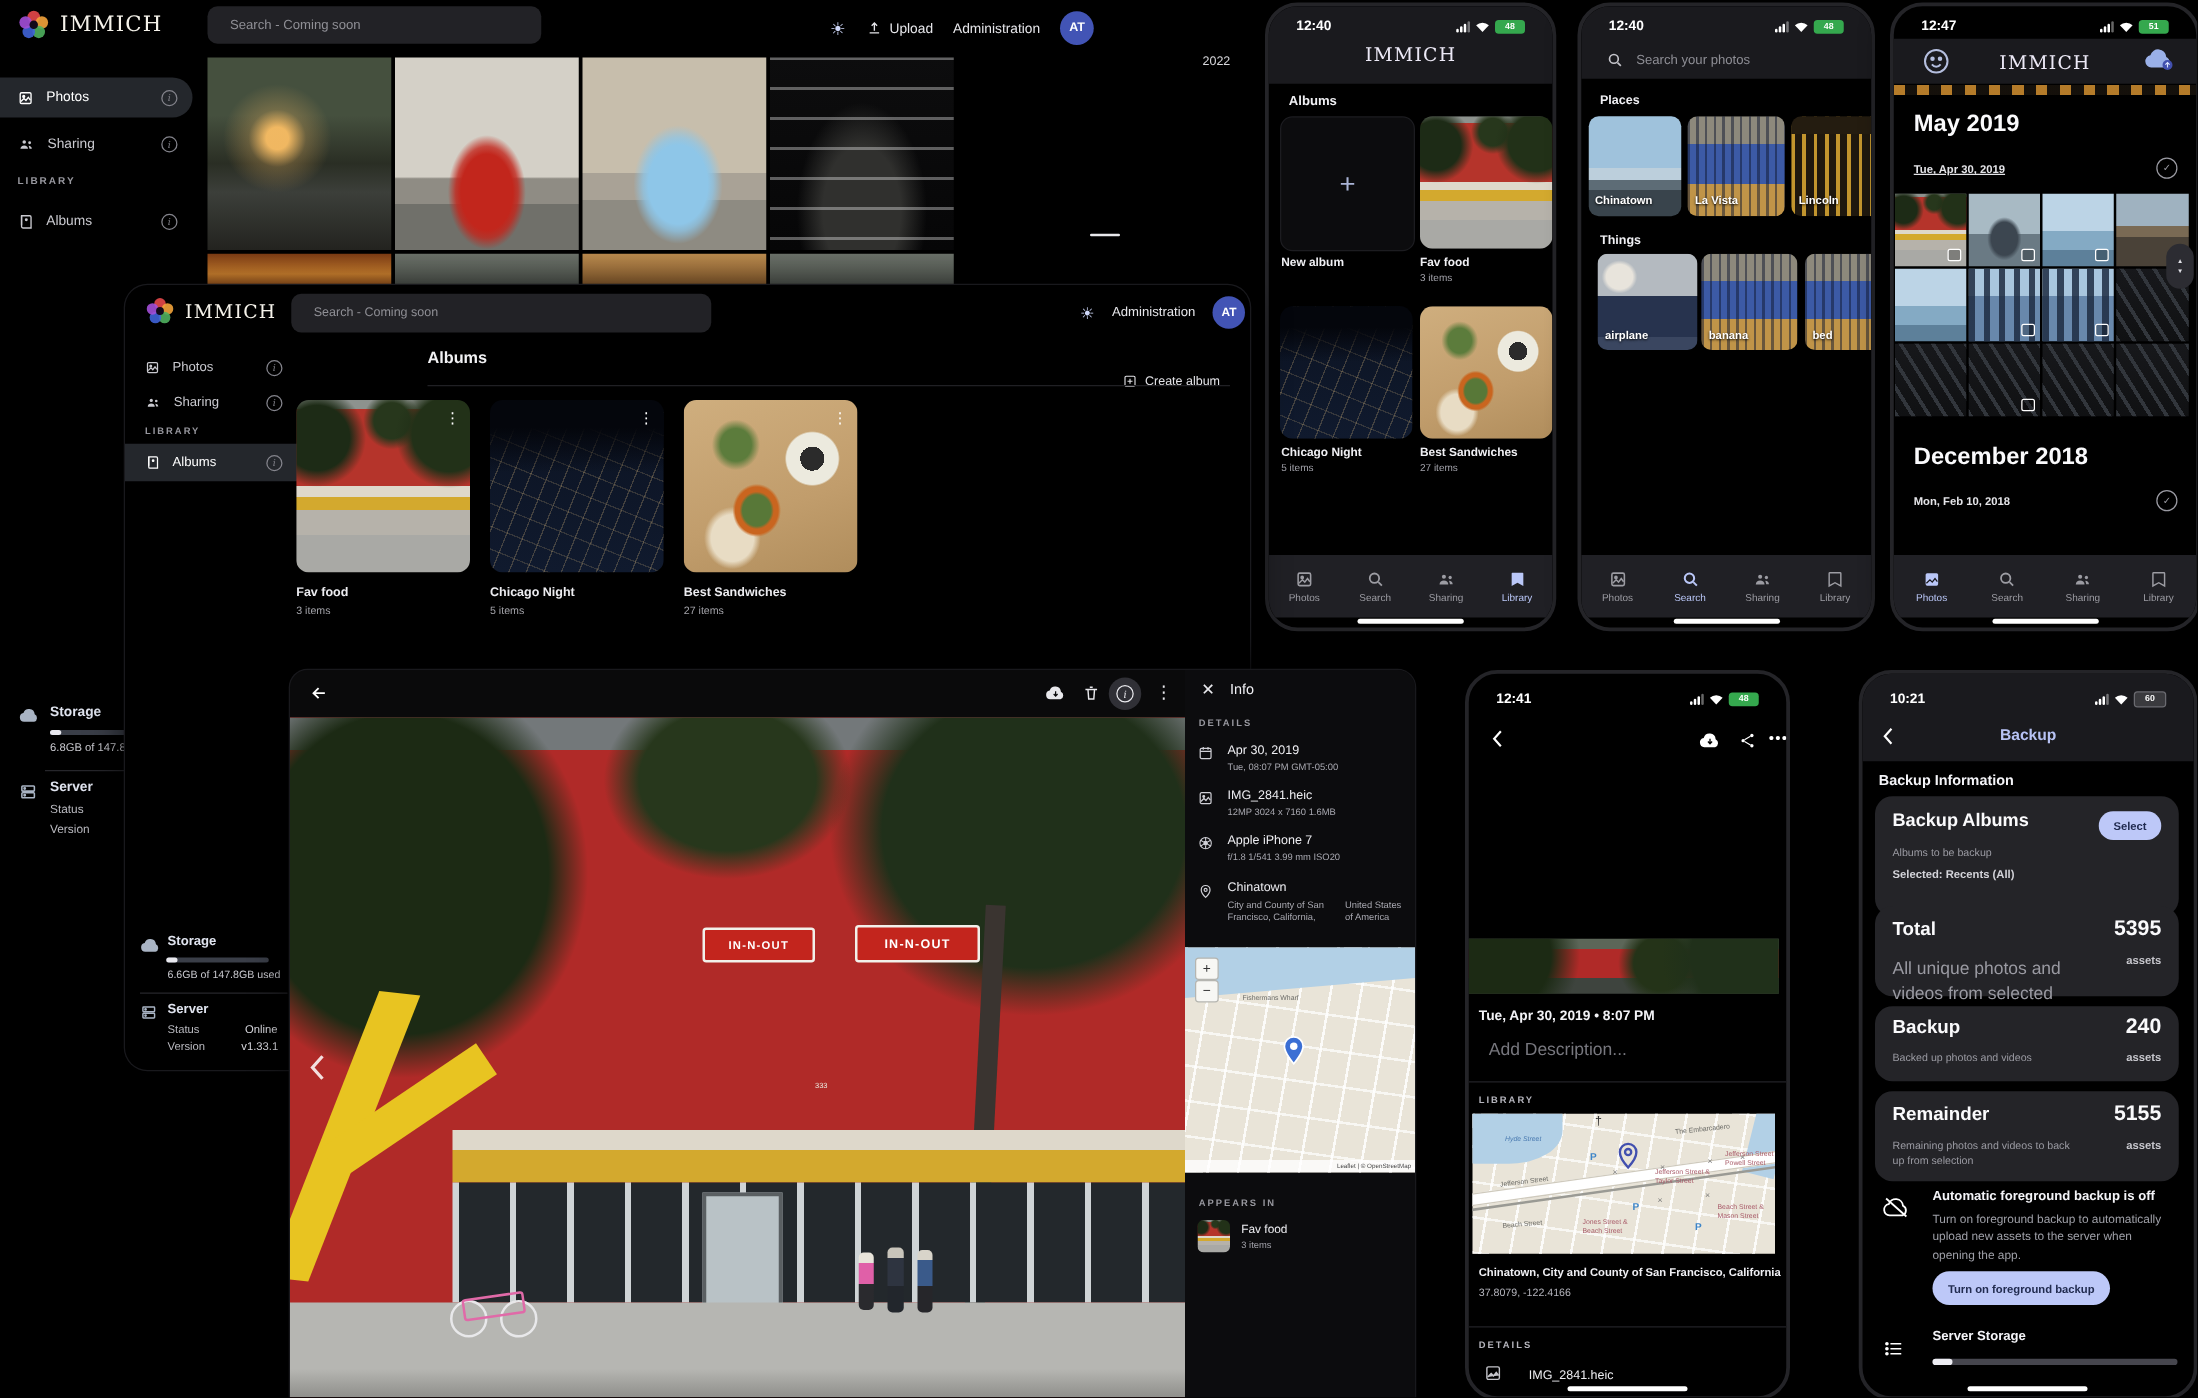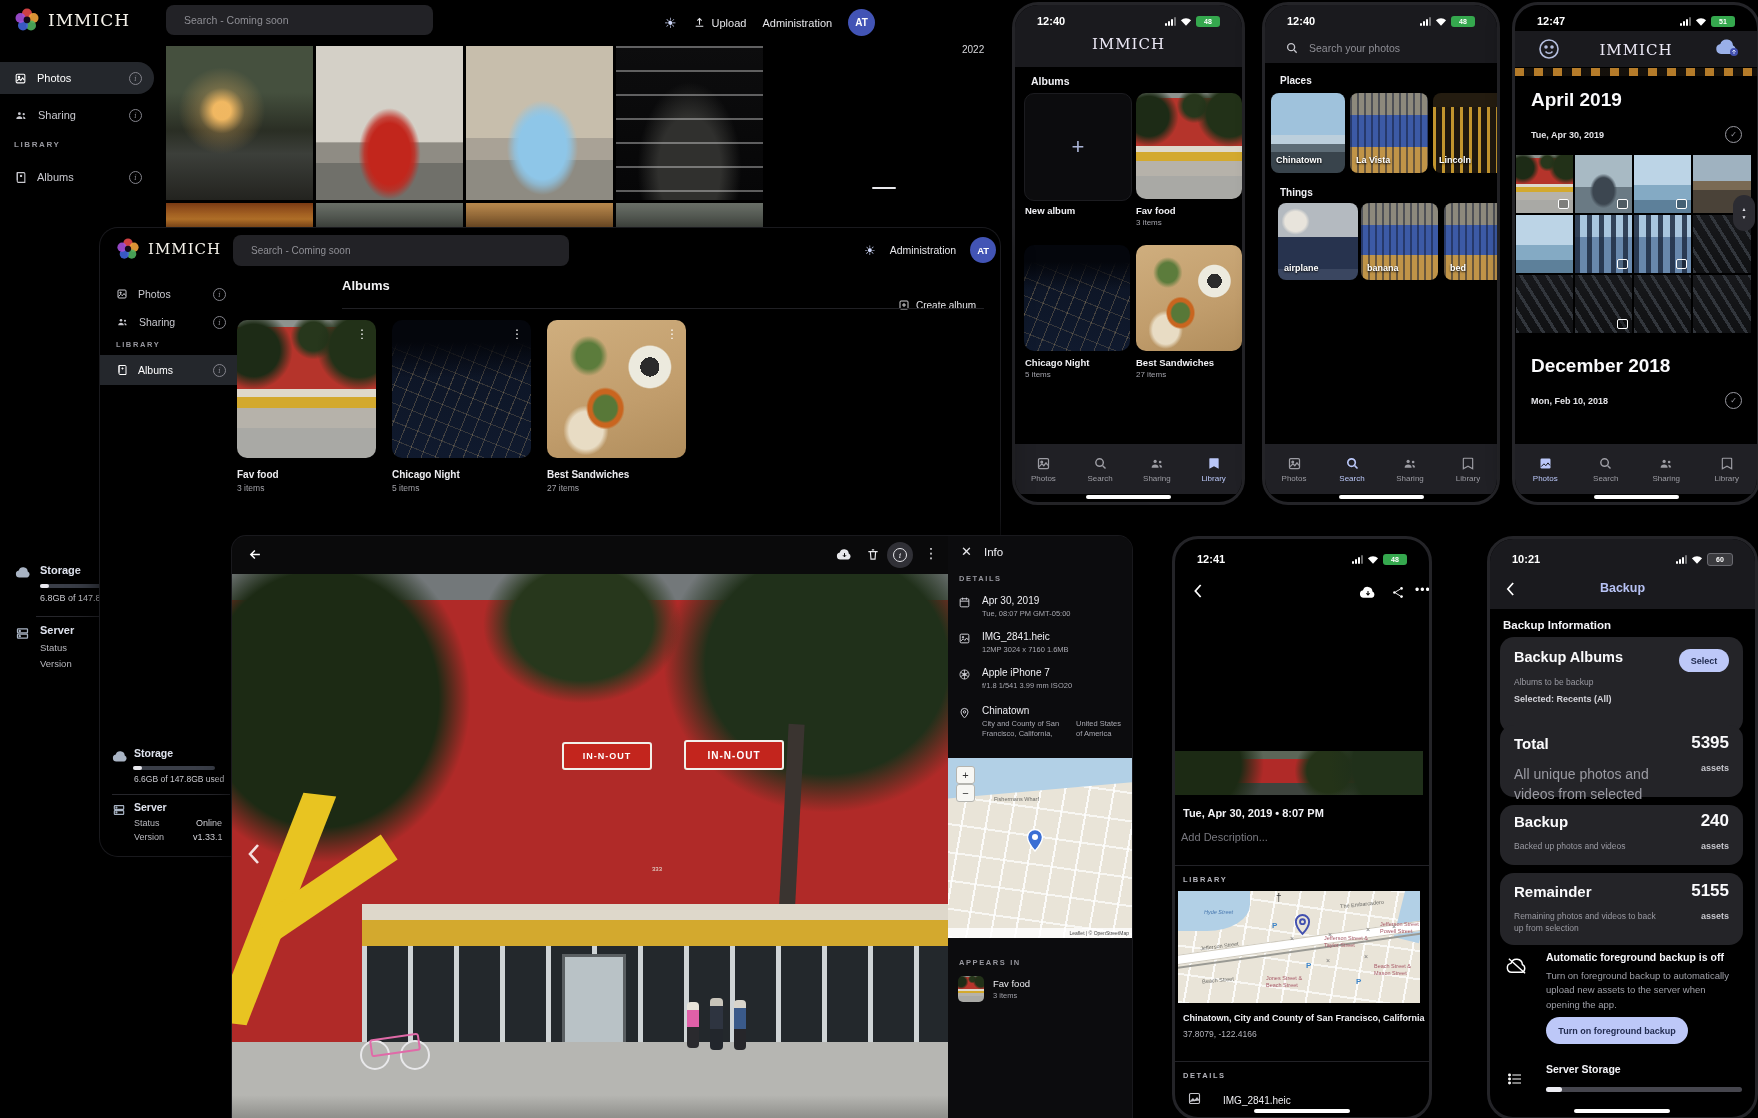--- a/index.html
+++ b/index.html
@@ -556,22 +556,22 @@
         <path d="M8.5 14.5c1 1.2 2.2 1.8 3.5 1.8s2.5-.6 3.5-1.8"></path>
       </svg>
   <div class="serif" style="position:absolute;left:0;right:0;top:36px;text-align:center;font-size:15px;color:#ece9f6;letter-spacing:1px;">IMMICH</div>
   <svg style="position:absolute;right:18px;top:33px;" width="24" height="18" viewBox="0 0 24 16" fill="#9ab0e8">
         <path d="M6 15a5 5 0 01-.7-9.9A6.5 6.5 0 0118 6.5 4.6 4.6 0 0117.5 15z"></path>
         <circle cx="19" cy="13" r="4" fill="#4250af"></circle>
         <path d="M19 11v4M17.3 12.7L19 11l1.7 1.7" stroke="#dce4ff" stroke-width=".9" fill="none"></path>
       </svg>
   <div style="position:absolute;left:0;top:63px;right:0;height:8px;background:repeating-linear-gradient(90deg,#c9892e 0 9px,#17120c 9px 19px);opacity:.9;"></div>
 
-  <div style="position:absolute;left:16px;top:84px;font-size:19px;font-weight:bold;color:#fafafc;">April 2019</div>
-  <div style="position:absolute;left:16px;top:125px;font-size:9px;font-weight:bold;color:#e4e4e8;">Tue, Apr 30, 2019</div>
+  <div style="position:absolute;left:16px;top:84px;font-size:19px;font-weight:bold;color:#fafafc;">May 2019</div>
+  <div style="position:absolute;left:16px;top:125px;font-size:9px;font-weight:bold;color:#e4e4e8;text-decoration:underline;">Tue, Apr 30, 2019</div>
   <div class="chk" style="position:absolute;left:210px;top:121px;">✓</div>
 
   <div class="ph ph-innout" style="left:1px;top:150px;width:57px;height:58px;">
         <div class="tilebadge" style="right:4px;bottom:4px;"></div>
       </div>
   <div class="ph ph-ship" style="left:60px;top:150px;width:57px;height:58px;">
         <div class="tilebadge" style="right:4px;bottom:4px;"></div>
       </div>
   <div class="ph ph-bay" style="left:119px;top:150px;width:57px;height:58px;">
         <div class="tilebadge" style="right:4px;bottom:4px;"></div>
@@ -662,21 +662,21 @@
         <circle cx="18" cy="5" r="2.3"></circle>
         <circle cx="6" cy="12" r="2.3"></circle>
         <circle cx="18" cy="19" r="2.3"></circle>
         <path d="M7.9 10.9l8.2-4.8M7.9 13.1l8.2 4.8" stroke="#fff" stroke-width="1.6"></path>
       </svg>
   <span style="position:absolute;left:240px;top:44px;color:#fff;font-size:12px;letter-spacing:1px;">•••</span>
 
   <div class="ph ph-innout-strip" style="left:0;top:212px;width:248px;height:44px;"></div>
 
   <div style="position:absolute;left:8px;top:268px;font-size:11px;font-weight:bold;color:#f2f2f6;">Tue, Apr 30, 2019 • 8:07 PM</div>
-  <div style="position:absolute;left:6px;top:292px;font-size:11px;color:#77777e;">Add Description...</div>
+  <div style="position:absolute;left:16px;top:292px;font-size:14px;color:#77777e;">Add Description...</div>
   <div style="position:absolute;left:0;top:326px;right:0;height:1px;background:#222227;"></div>
   <div class="seclbl" style="position:absolute;left:8px;top:336px;font-size:7.5px;color:#b4b4bc;">LIBRARY</div>
 
   <div class="map" style="left:3px;top:352px;width:242px;height:112px;">
     <div class="map-water" style="left:-6px;top:-8px;width:78px;height:48px;border-radius:0 0 55% 12%;"></div>
     <div class="map-water" style="left:222px;top:-6px;width:26px;height:56px;transform:rotate(14deg);"></div>
     <div style="position:absolute;left:-8px;top:46px;width:270px;height:8px;background:#fff;border-top:1px solid #cfcabd;border-bottom:1px solid #cfcabd;transform:rotate(-8deg);"></div>
     <div style="position:absolute;left:-8px;top:58px;width:270px;height:2px;background:#9a9a94;transform:rotate(-8deg);"></div>
     <span style="position:absolute;left:112px;top:44px;font-size:7px;color:#777;">×</span>
     <span style="position:absolute;left:150px;top:40px;font-size:7px;color:#777;">×</span>

